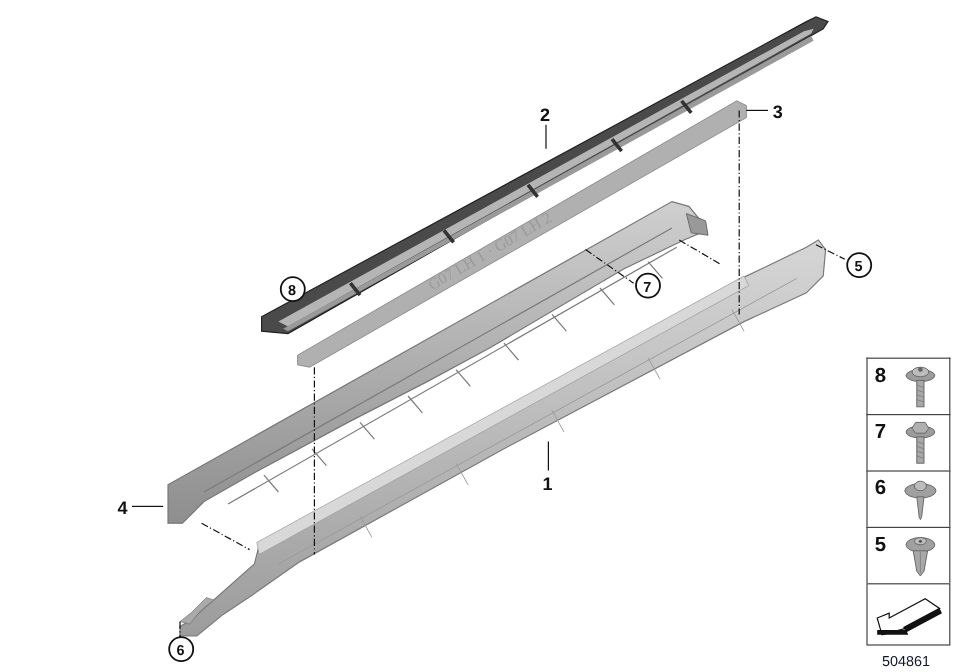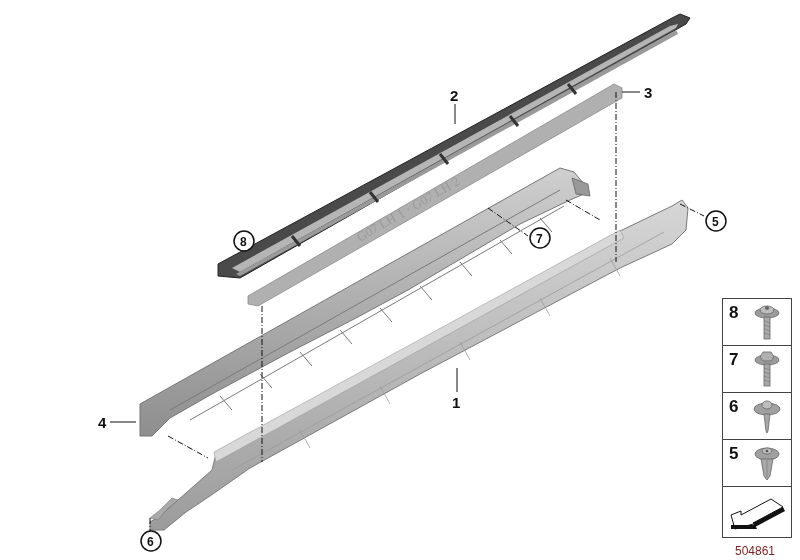--- a/index.html
+++ b/index.html
@@ -6,21 +6,21 @@
   body { width: 800px; height: 560px; position: relative; overflow: hidden; font-family: "Liberation Sans", sans-serif; }
   #diagram { position: absolute; left: 0; top: 0; width: 800px; height: 560px; }
   .callout { font-family: "Liberation Sans", sans-serif; font-weight: bold; font-size: 15px; fill: #111; }
   .circ-num { font-family: "Liberation Sans", sans-serif; font-weight: bold; font-size: 12px; fill: #111; }
   .legend { position: absolute; left: 722px; top: 298px; width: 70px; }
   .legend-cell { position: relative; width: 68px; height: 46px; border: 1px solid #444; border-bottom: none; background: #fff; }
   .legend-cell:last-child { border-bottom: 1px solid #444; }
   .legend-num { position: absolute; left: 6px; top: 4px; font-weight: bold; font-size: 17px; color: #111; font-family: "Liberation Sans", sans-serif; }
   .legend-icon { position: absolute; right: 4px; top: 2px; }
   .arrow-cell { height: 50px; }
-  .ref-num { position: absolute; left: 735px; top: 544px; font-size: 12px; color: #7f1d1d; font-family: "Liberation Sans", sans-serif; }
+  .ref-num { position: absolute; left: 735px; top: 544px; font-size: 12px; color: #0f172a; font-family: "Liberation Sans", sans-serif; }
 </style>
 </head>
 <body>
 
 <svg id="diagram" viewBox="0 0 800 560" xmlns="http://www.w3.org/2000/svg">
   <defs>
     <linearGradient id="gBase" x1="0" y1="0" x2="0" y2="1">
       <stop offset="0" stop-color="#d6d6d6"></stop>
       <stop offset="1" stop-color="#9c9c9c"></stop>
     </linearGradient>

